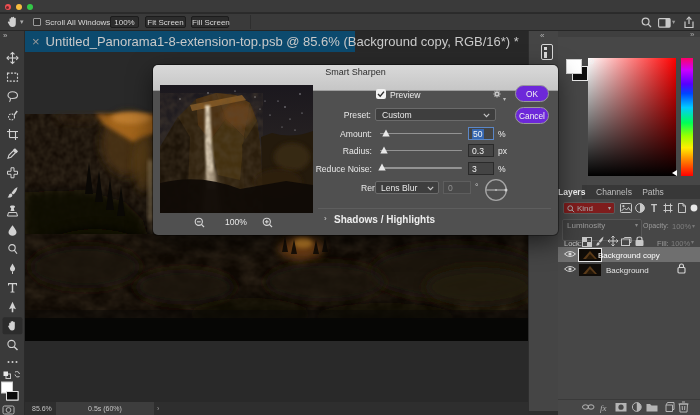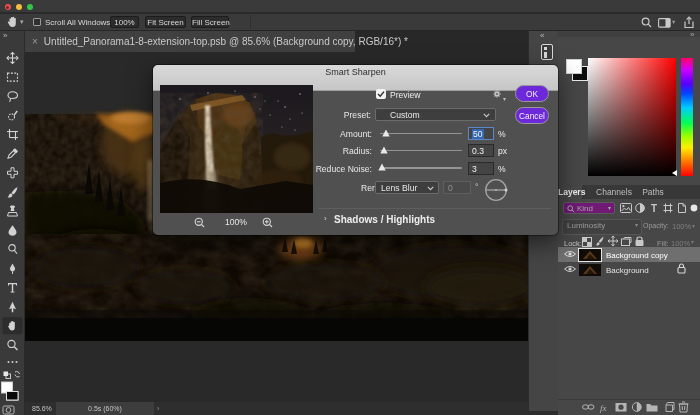--- a/index.html
+++ b/index.html
@@ -8,21 +8,21 @@
 .abs{position:absolute;}
 
 #menubar{left:0;top:0;width:700px;height:13px;background:#3a3a3a;border-bottom:1px solid #2b2b2b;}
 .tl{position:absolute;top:4px;width:6px;height:6px;border-radius:50%;}
 #mtitle{position:absolute;left:0;top:2px;width:700px;text-align:center;color:#d6d6d6;font-size:9px;}
 
 #optbar{left:0;top:14px;width:700px;height:17px;background:#3a3a3a;border-bottom:1px solid #262626;color:#d8d8d8;font-size:8.3px;}
 .obtn{position:absolute;top:2px;height:12px;line-height:12px;background:#2c2c2c;border:1px solid #1c1c1c;border-radius:2px;color:#d8d8d8;text-align:center;font-size:8px;white-space:nowrap;}
 
 #tabrow{left:25px;top:31px;width:503px;height:21px;background:#282828;}
-#tab{position:absolute;left:0;top:0;width:330px;height:21px;background:#404040;color:#c9c9c9;font-size:10px;line-height:21px;white-space:nowrap;}
+#tab{position:absolute;left:0;top:0;width:330px;height:21px;background:#0c4a6e;color:#c9c9c9;font-size:13px;line-height:21px;white-space:nowrap;}
 
 #toolbar{left:0;top:31px;width:25px;height:384px;background:#3a3a3a;border-right:1px solid #2a2a2a;}
 
 #canvas{left:25px;top:52px;width:503px;height:350px;background:#292929;overflow:hidden;}
 #statusbar{left:25px;top:402px;width:503px;height:13px;background:#2e2e2e;color:#c4c4c4;font-size:7px;}
 #statseg{position:absolute;left:31px;top:0;width:98px;height:13px;background:#3d3d3d;text-align:center;line-height:13px;}
 
 #dock{left:528px;top:31px;width:30px;height:380px;background:#454545;border-left:1px solid #2e2e2e;}
 #rpanel{left:558px;top:31px;width:142px;height:380px;background:#474747;}
 .phead{position:absolute;left:0;width:142px;background:#383838;color:#bdbdbd;font-size:8px;}
@@ -279,21 +279,21 @@
   <div class="abs" style="left:114px;top:139px;width:0;height:0;border-top:3.5px solid transparent;border-bottom:3.5px solid transparent;border-right:5px solid #fff;"></div>
   <div class="abs" style="left:123px;top:27px;width:12px;height:118px;background:linear-gradient(to bottom,#ff0066 0%,#cc00ff 10%,#5500ff 22%,#0044ff 30%,#00ccff 42%,#00ff55 55%,#99ff00 66%,#ffee00 76%,#ff8800 86%,#ff0000 100%);"></div>
 
   <div class="phead" style="top:154px;height:14px;font-size:8.5px;">
     <div class="ptab act" style="left:0;width:24px;line-height:14px;font-weight:bold;">Layers</div>
     <div class="ptab" style="left:34px;width:44px;line-height:14px;">Channels</div>
     <div class="ptab" style="left:80px;width:30px;line-height:14px;">Paths</div>
   </div>
   <div class="abs" style="left:0;top:168px;width:142px;height:216px;background:#474747;font-size:8px;color:#c8c8c8;" id="layersbody">
 
-    <div class="abs" style="left:5px;top:3px;width:52px;height:12px;background:#701a75;border:1px solid #5a5a5a;border-radius:2px;color:#a8a8a8;line-height:11px;">
+    <div class="abs" style="left:5px;top:3px;width:52px;height:12px;background:#7f1d1d;border:1px solid #5a5a5a;border-radius:2px;color:#a8a8a8;line-height:11px;">
       <svg style="position:absolute;left:3px;top:2px" width="8" height="8" viewBox="0 0 8 8">
             <circle cx="3.2" cy="3.2" r="2.4" fill="none" stroke="#a8a8a8" stroke-width="1"></circle>
             <line x1="5" y1="5" x2="7.2" y2="7.2" stroke="#a8a8a8" stroke-width="1"></line>
           </svg><span style="margin-left:13px;">Kind</span><span style="position:absolute;right:3px;font-size:6px;">▾</span>
     </div>
     <svg class="abs" style="left:62px;top:3px" width="80" height="13" viewBox="0 0 80 13" id="kindicons">
           <g transform="translate(0,1)">
             <rect x="0.5" y="0.5" width="11" height="9" rx="1" fill="none" stroke="#c8c8c8" stroke-width="1"></rect>
             <circle cx="3.4" cy="3.2" r="1.1" fill="#c8c8c8"></circle>
             <path d="M1.5 8 L4.5 5 L6.5 7 L8.5 4.5 L10.5 7.5" fill="none" stroke="#c8c8c8" stroke-width="1"></path>
@@ -308,21 +308,21 @@
           <g transform="translate(43,1)" stroke="#c8c8c8" stroke-width="1" fill="none">
             <path d="M2.5 0.5 L2.5 9.5 M7.5 0.5 L7.5 9.5 M0.5 2.5 L9.5 2.5 M0.5 7.5 L9.5 7.5"></path>
           </g>
           <g transform="translate(57,1)">
             <path d="M1.5 0.5 L6 0.5 L8.5 3 L8.5 9.5 L1.5 9.5 Z" fill="none" stroke="#c8c8c8" stroke-width="1"></path>
             <path d="M6 0.5 L6 3 L8.5 3" fill="none" stroke="#c8c8c8" stroke-width="1"></path>
           </g>
           <circle cx="74" cy="6" r="3.4" fill="#e8e8e8"></circle>
         </svg>
 
-    <div class="abs" style="left:4px;top:20px;width:80px;height:16px;background:#414141;border:1px solid #565656;border-radius:2px;color:#9a9a9a;line-height:11px;"><span style="margin-left:4px;">Luminosity</span><span style="position:absolute;right:3px;font-size:6px;color:#888;">▾</span></div>
+    <div class="abs" style="left:4px;top:20px;width:80px;height:22px;background:#414141;border:1px solid #565656;border-radius:2px;color:#9a9a9a;line-height:11px;"><span style="margin-left:4px;">Luminosity</span><span style="position:absolute;right:3px;font-size:6px;color:#888;">▾</span></div>
     <div class="abs" style="left:85px;top:22.5px;color:#9a9a9a;font-size:7px;">Opacity:</div>
     <div class="abs" style="left:114px;top:22.5px;color:#7f7f7f;font-size:7.5px;">100%</div>
     <div class="abs" style="left:134px;top:22.5px;color:#777;font-size:6px;">▾</div>
 
     <div class="abs" style="left:6px;top:39.5px;color:#c4c4c4;font-size:7.5px;">Lock:</div>
     <svg class="abs" style="left:24px;top:36px" width="65" height="14" viewBox="0 0 65 14" id="lockicons">
           <g transform="translate(0,2)">
             <rect x="0.5" y="0.5" width="9" height="9" fill="none" stroke="#c8c8c8" stroke-width="1"></rect>
             <rect x="1" y="1" width="4" height="4" fill="#c8c8c8"></rect>
             <rect x="5" y="5" width="4" height="4" fill="#c8c8c8"></rect>
@@ -353,21 +353,21 @@
     <svg class="abs" style="left:5px;top:50px" width="14" height="10" viewBox="0 0 14 10">
           <path d="M1.5 5 Q7 0 12.5 5 Q7 10 1.5 5 Z" fill="none" stroke="#dcdcdc" stroke-width="1"></path>
           <circle cx="7" cy="5" r="1.6" fill="#dcdcdc"></circle>
         </svg>
     <div class="abs" style="left:21px;top:49.5px;width:22px;height:12px;background:#100c08;outline:1px solid #e8e8e8;">
       <svg width="22" height="12" viewBox="0 0 22 12">
             <polygon points="4,10 11,2 18,10" fill="#5a3a18"></polygon>
             <polygon points="7,10 11,5 16,10" fill="#241708"></polygon>
           </svg>
     </div>
-    <div class="abs" style="left:48px;top:51.5px;color:#fff;font-size:8px;text-align:center;">Background copy</div>
+    <div class="abs" style="left:40px;top:51.5px;color:#fff;font-size:8px;text-align:center;">Background copy</div>
     <svg class="abs" style="left:5px;top:65px" width="14" height="10" viewBox="0 0 14 10">
           <path d="M1.5 5 Q7 0 12.5 5 Q7 10 1.5 5 Z" fill="none" stroke="#d0d0d0" stroke-width="1"></path>
           <circle cx="7" cy="5" r="1.6" fill="#d0d0d0"></circle>
         </svg>
     <div class="abs" style="left:21px;top:64.5px;width:22px;height:12px;background:#100c08;">
       <svg width="22" height="12" viewBox="0 0 22 12">
             <polygon points="4,10 11,2 18,10" fill="#5a3a18"></polygon>
             <polygon points="7,10 11,5 16,10" fill="#241708"></polygon>
           </svg>
     </div>
@@ -504,21 +504,21 @@
     </g>
     <circle cx="5" cy="5" r="2.7" fill="#c6c6c6"></circle>
     <circle cx="5" cy="5" r="1.1" fill="#505050"></circle>
   </svg>
   <div class="abs" style="left:350px;top:30px;color:#bbb;font-size:6px;">▾</div>
 
   <div class="pill" style="top:20px;">OK</div>
   <div class="pill" style="top:42px;">Cancel</div>
 
   <div class="dlbl" style="left:180px;top:44.5px;width:38px;">Preset:</div>
-  <div class="combo" style="left:222px;top:42.5px;width:121px;"><span style="margin-left:14px;">Custom</span><svg style="position:absolute;right:5px;top:4px" width="7" height="5" viewBox="0 0 7 5">
+  <div class="combo" style="left:222px;top:42.5px;width:121px;"><span style="margin-left:6px;">Custom</span><svg style="position:absolute;right:5px;top:4px" width="7" height="5" viewBox="0 0 7 5">
           <path d="M0.8 0.8 L3.5 3.6 L6.2 0.8" fill="none" stroke="#c9c9c9" stroke-width="1.1"></path>
         </svg></div>
 
   <div class="dlbl" style="left:160px;top:64px;width:59px;">Amount:</div>
   <div class="track" style="left:227px;top:67.5px;"></div>
   <svg class="abs" style="left:229px;top:63.8px" width="8" height="8" viewBox="0 0 8 8">
         <polygon points="4,0.5 7.7,7.5 0.3,7.5" fill="#e8e8e8"></polygon>
       </svg>
   <div class="vbox" style="left:315px;top:62px;border-color:#5b87c7;"><span style="background:#3667b1;padding:0 1px;">50</span></div>
   <div class="abs" style="left:345px;top:64px;">%</div>

